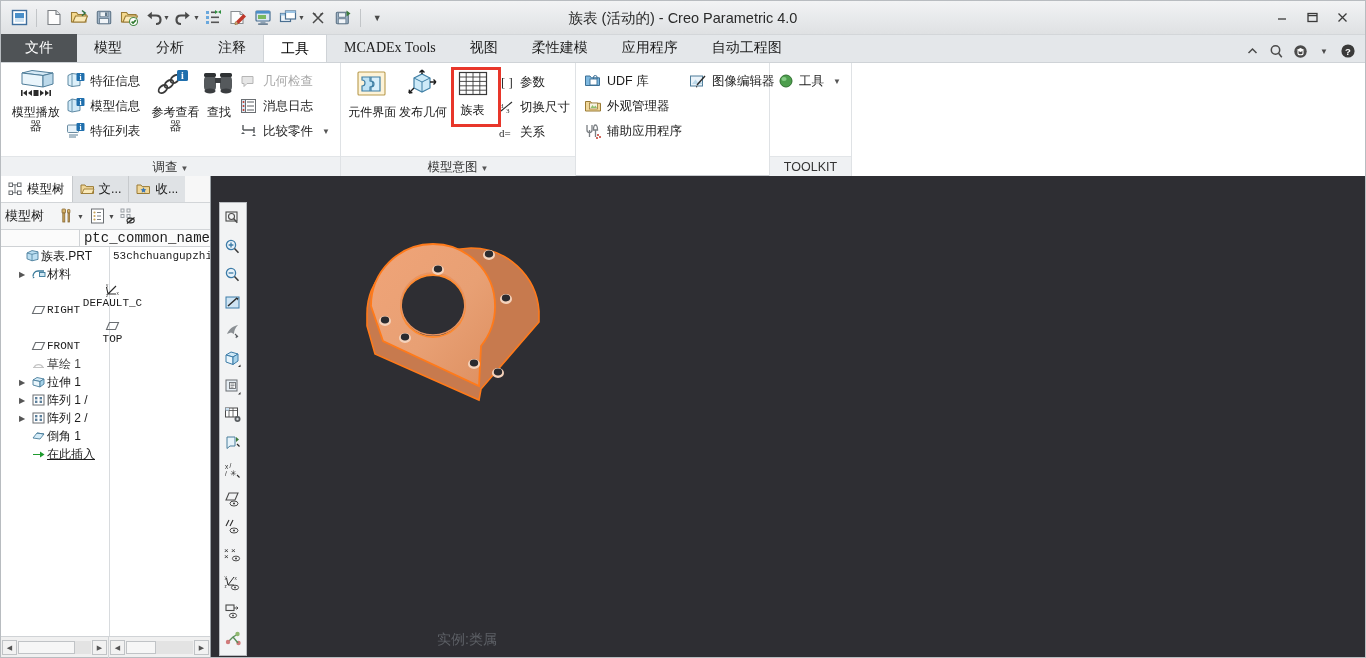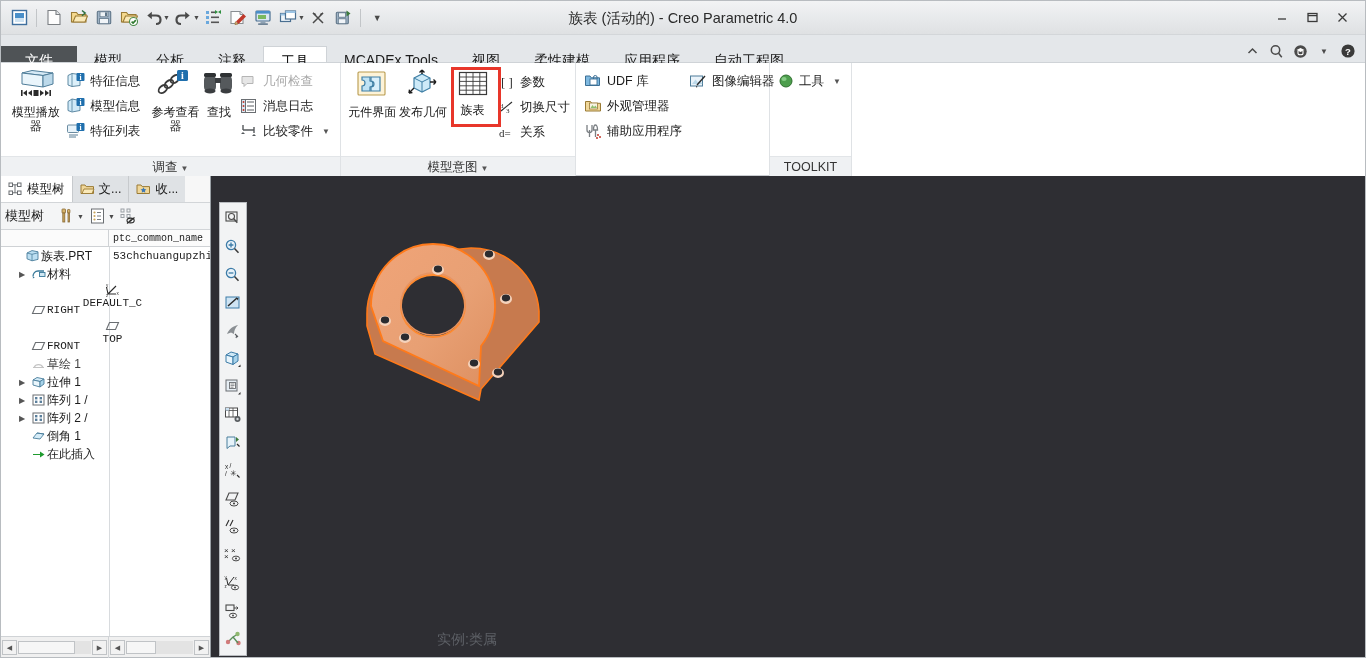--- a/index.html
+++ b/index.html
@@ -53,25 +53,26 @@
 
   
   .tabstrip {
     height: 28px; flex: 0 0 28px;
     background: #e4e7ea;
     display: flex; align-items: flex-end;
     position: relative;
     border-bottom: 1px solid #cfd3d7;
   }
   .tab {
-    height: 16px; line-height: 28px;
+    height: 28px; line-height: 28px;
     padding: 0 17px;
     font-size: 14px; color: #1c1c1c;
     cursor: default;
     white-space: nowrap;
+    font-family: Liberation Serif, serif;
   }
   .tab.file {
     background: #4f5356; color: #ffffff;
     padding: 0 24px;
   }
   .tab.active {
     background: #ffffff; color: #000;
     border-left: 1px solid #cfd3d7;
     border-right: 1px solid #cfd3d7;
     border-top: 1px solid #cfd3d7;
@@ -176,21 +177,21 @@
     border-bottom: 1px solid #d2d5d8;
   }
   .treetoolbar .ttl { font-size: 13px; color: #1c1c1c; margin-right: 10px; }
   .tbicon { width: 22px; height: 21px; display:flex; align-items:center; justify-content:center; }
 
   .treehead {
     height: 17px; flex: 0 0 17px;
     display: flex; background: #fbfbfb;
     border-bottom: 1px solid #cfd2d5;
     font-family: "Liberation Mono", "DejaVu Sans Mono", monospace;
-    font-size: 10px; color: #1c1c1c;
+    font-size: 14px; color: #1c1c1c;
   }
   .treehead .c1 { width: 108px; border-right: 1px solid #cfd2d5; }
   .treehead .c2 { flex: 1; padding-left: 4px; line-height: 17px; }
 
   .treebody {
     flex: 1; overflow: hidden; background: #ffffff;
     position: relative;
   }
   .treecoldiv {
     position: absolute; left: 108px; top: 0; bottom: 0;
@@ -972,21 +973,21 @@
         <div class="trow" style="padding-left:28px;">
           <span class="tico">
             <svg width="15" height="14" viewBox="0 0 15 14">
               <path d="M2 9l4-5 7 1-4 5z" fill="#d5ecf8" stroke="#4a7e9c" stroke-width=".9"></path>
               <path d="M6 4l7 1" stroke="#4a7e9c" stroke-width=".9" fill="none"></path>
             </svg>
           </span>
           <span class="tlbl">倒角 1</span>
         </div>
 
-        <div class="trow" style="padding-left:28px;">
+        <div class="trow" style="padding-left:28px;text-decoration:underline;">
           <span class="tico">
             <svg width="15" height="14" viewBox="0 0 15 14">
               <path d="M2 7h7V4.5l4.5 3-4.5 3V8H2z" fill="#1f9b2f"></path>
             </svg>
           </span>
           <span class="tlbl">在此插入</span>
         </div>
       </div>
 
       <div class="treescroll">

